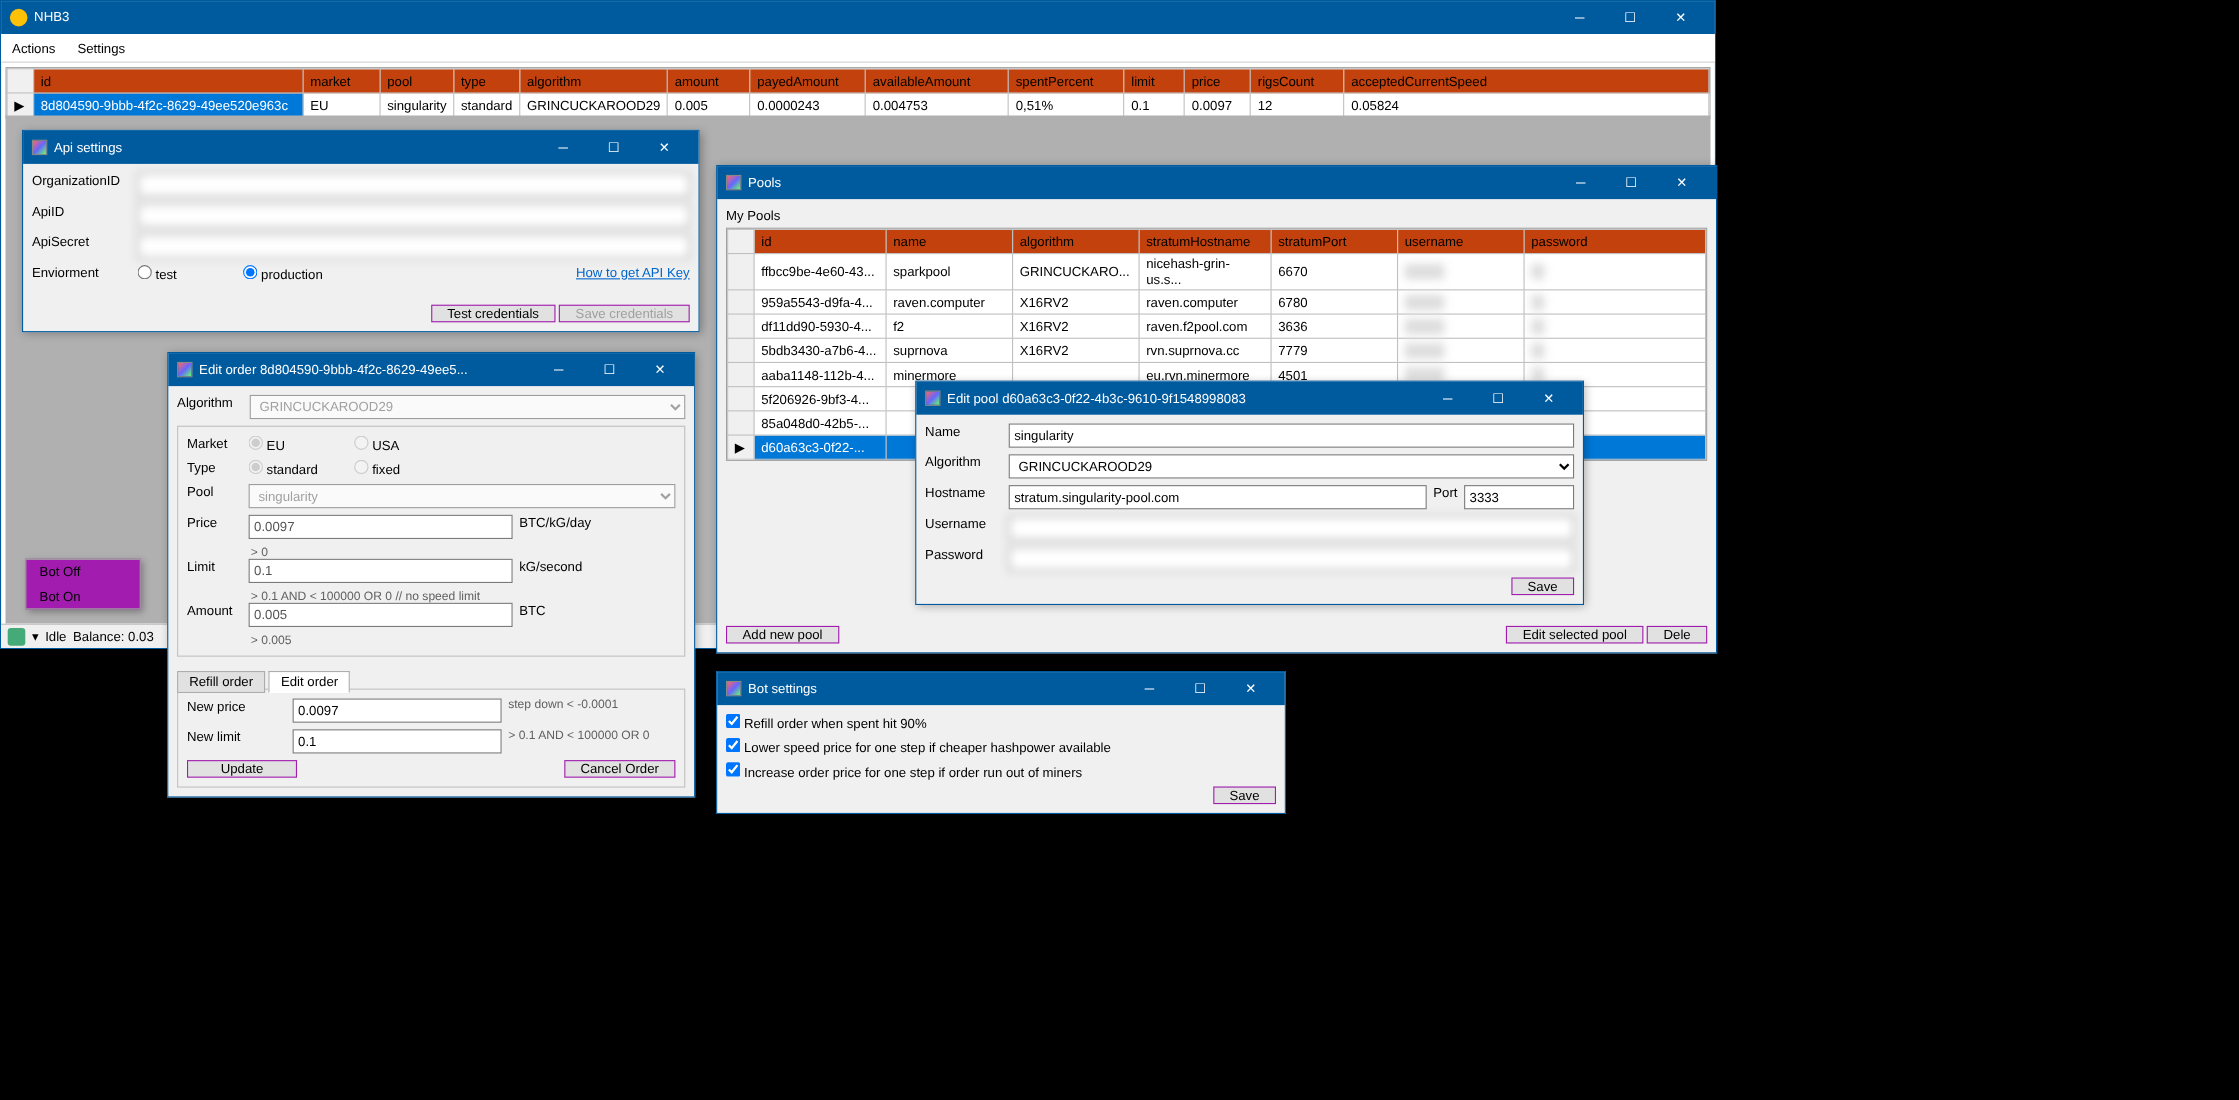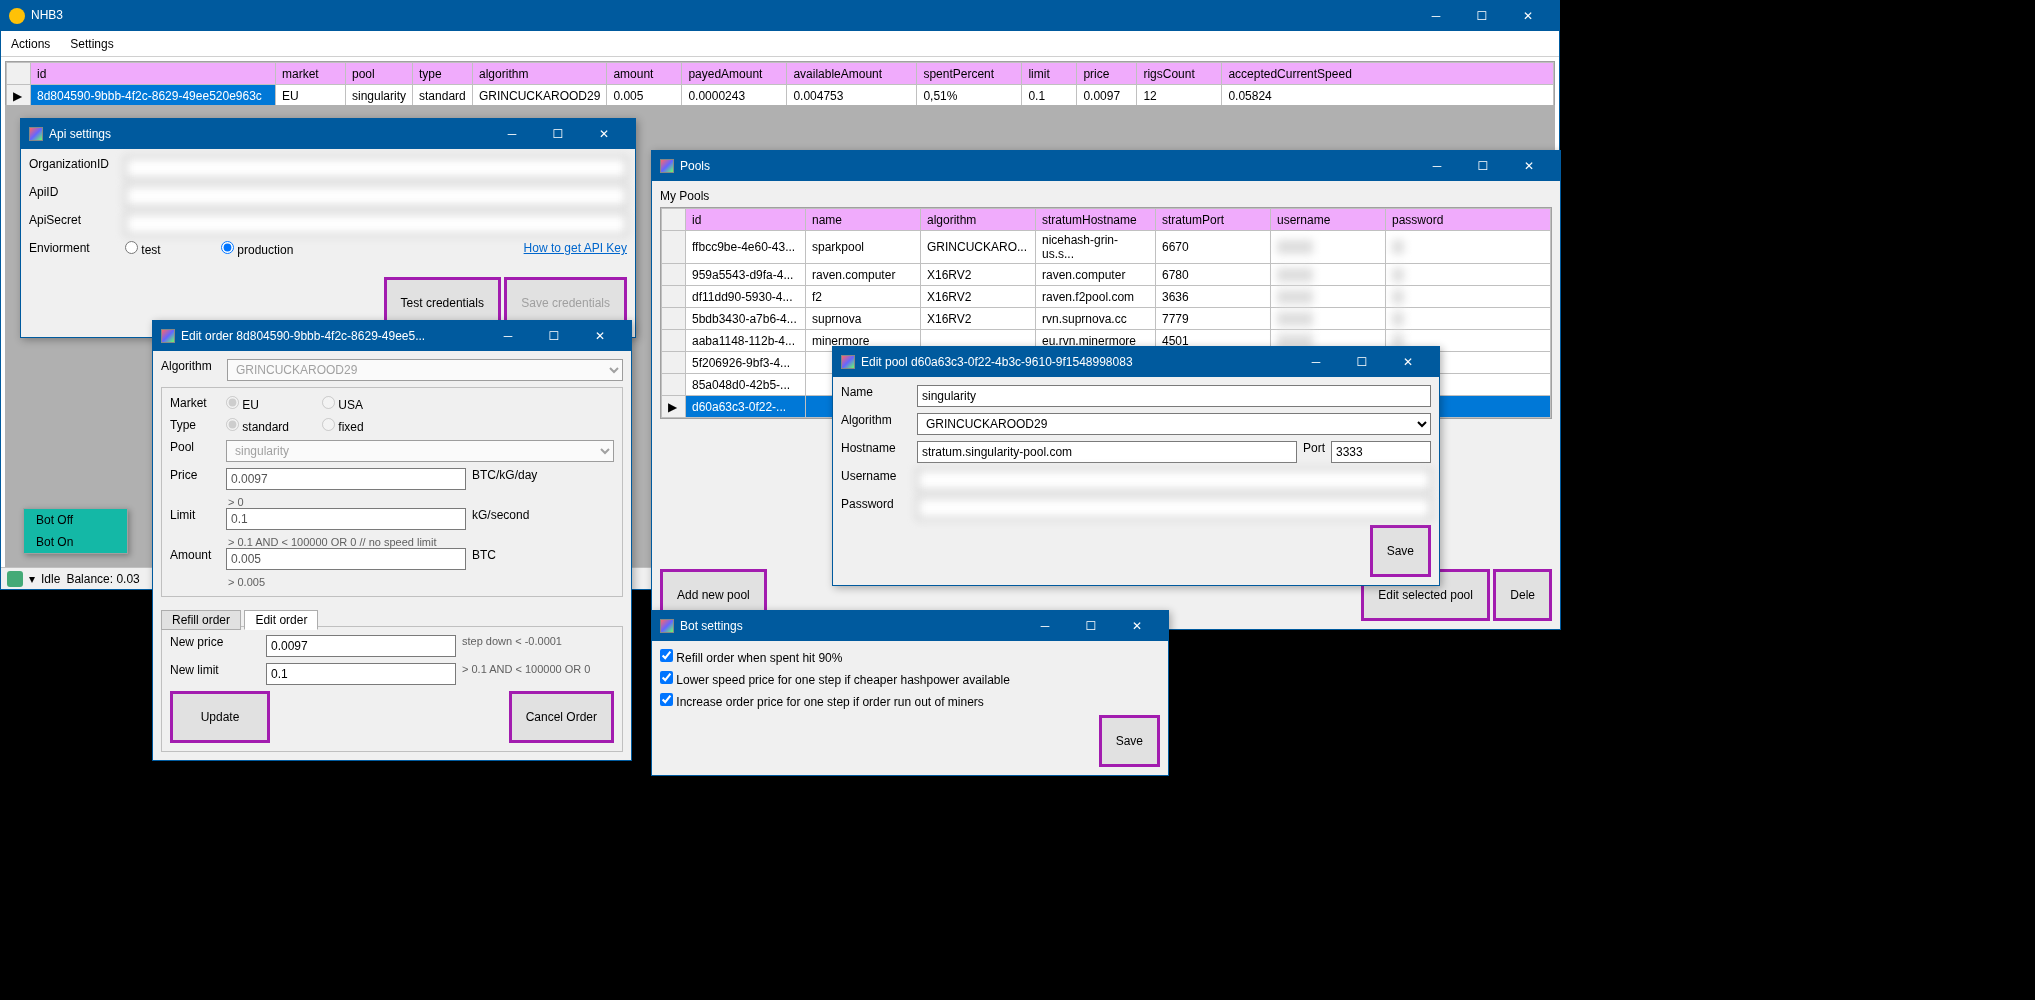--- a/index.html
+++ b/index.html
@@ -8,43 +8,43 @@
 .titlebar { background: #005a9e; color: #fff; height: 30px; display: flex; align-items: center; padding: 0 8px; }
 .titlebar .title { flex: 1; display: flex; align-items: flex-start; gap: 6px; }
 .titlebar .icon-app { width: 16px; height: 16px; background: #ffc107; border-radius: 50%; display: inline-block; }
 .winbtns { display: flex; }
 .winbtn { width: 46px; height: 30px; display: flex; align-items: center; justify-content: center; color: #fff; cursor: pointer; }
 .menubar { background: #fff; height: 26px; display: flex; align-items: center; padding: 0 10px; gap: 20px; border-bottom: 1px solid #d0d0d0; }
 .menubar span { cursor: pointer; }
 .grid-wrap { margin: 4px; border: 1px solid #a0a0a0; background:#fff; }
 table.grid { border-collapse: collapse; width: 100%; }
 table.grid th, table.grid td { border: 1px solid #c0c0c0; padding: 2px 6px; text-align: left; background:#fff; height: 22px; }
-table.grid th { background: #f0abfc; font-weight: normal; }
+table.grid th { background: #c2410c; font-weight: normal; }
 .rowhead { width: 24px; background: #f0f0f0 !important; }
 .selcell { background: #0078d7 !important; color: #fff; }
 .statusbar { position: absolute; bottom: 0; left: 0; right: 0; height: 22px; background: #f0f0f0; display: flex; align-items: center; padding: 0 6px; gap: 6px; border-top: 1px solid #c0c0c0; }
 .robot-icon { width: 16px; height: 16px; background: #4a7; border-radius: 3px; display: inline-block; }
 
 
 .subwin { position: absolute; background: #f0f0f0; border: 1px solid #005a9e; box-shadow: 2px 2px 8px rgba(0,0,0,0.3); }
 .subwin .titlebar { background: #005a9e; }
 .subwin .body { padding: 8px; }
 .formrow { display: flex; align-items: flex-start; margin-bottom: 6px; gap: 6px; }
 .formrow label { width: 90px; }
 input[type=text], select { border: 1px solid #7a7a7a; padding: 2px 4px; background: #fff; height: 22px; }
-.btn { border: 3px solid #a21caf; background: #e1e1e1; padding: 16px 14px; cursor: pointer; }
+.btn { border: 1px solid #a21caf; background: #e1e1e1; padding: 0 14px; cursor: pointer; }
 .btn:disabled { color: #a0a0a0; }
 .btn-danger { color: #000000; }
 .fieldset { border: 1px solid #c0c0c0; padding: 8px; margin-top: 4px; }
 .link { color: #0066cc; text-decoration: underline; cursor: pointer; margin-left: 41px; }
 .hint { color: #606060; font-size: 11px; }
 .blur { filter: blur(4px); background: #ddd; color: transparent; }
 .tabbtn { border: 1px solid #adadad; background: #e1e1e1; padding: 2px 10px; cursor: pointer; }
 .tabbtn.active { background: #fff; border-bottom: 1px solid #fff; position: relative; z-index: 1; }
-.context-menu { position: absolute; background: #14b8a6; border: 1px solid #a0a0a0; box-shadow: 2px 2px 6px rgba(0,0,0,0.3); }
+.context-menu { position: absolute; background: #a21caf; border: 1px solid #a0a0a0; box-shadow: 2px 2px 6px rgba(0,0,0,0.3); }
 .context-menu div { padding: 4px 24px 4px 12px; cursor: pointer; }
 .form-icon { width: 14px; height: 14px; display: inline-block; background: linear-gradient(135deg,#f66,#66f,#6f6); border: 1px solid #888; }
 </style>
 </head>
 <body>
 
 <div class="main-window">
   <div class="titlebar">
     <div class="title">
       <span class="icon-app"></span>

